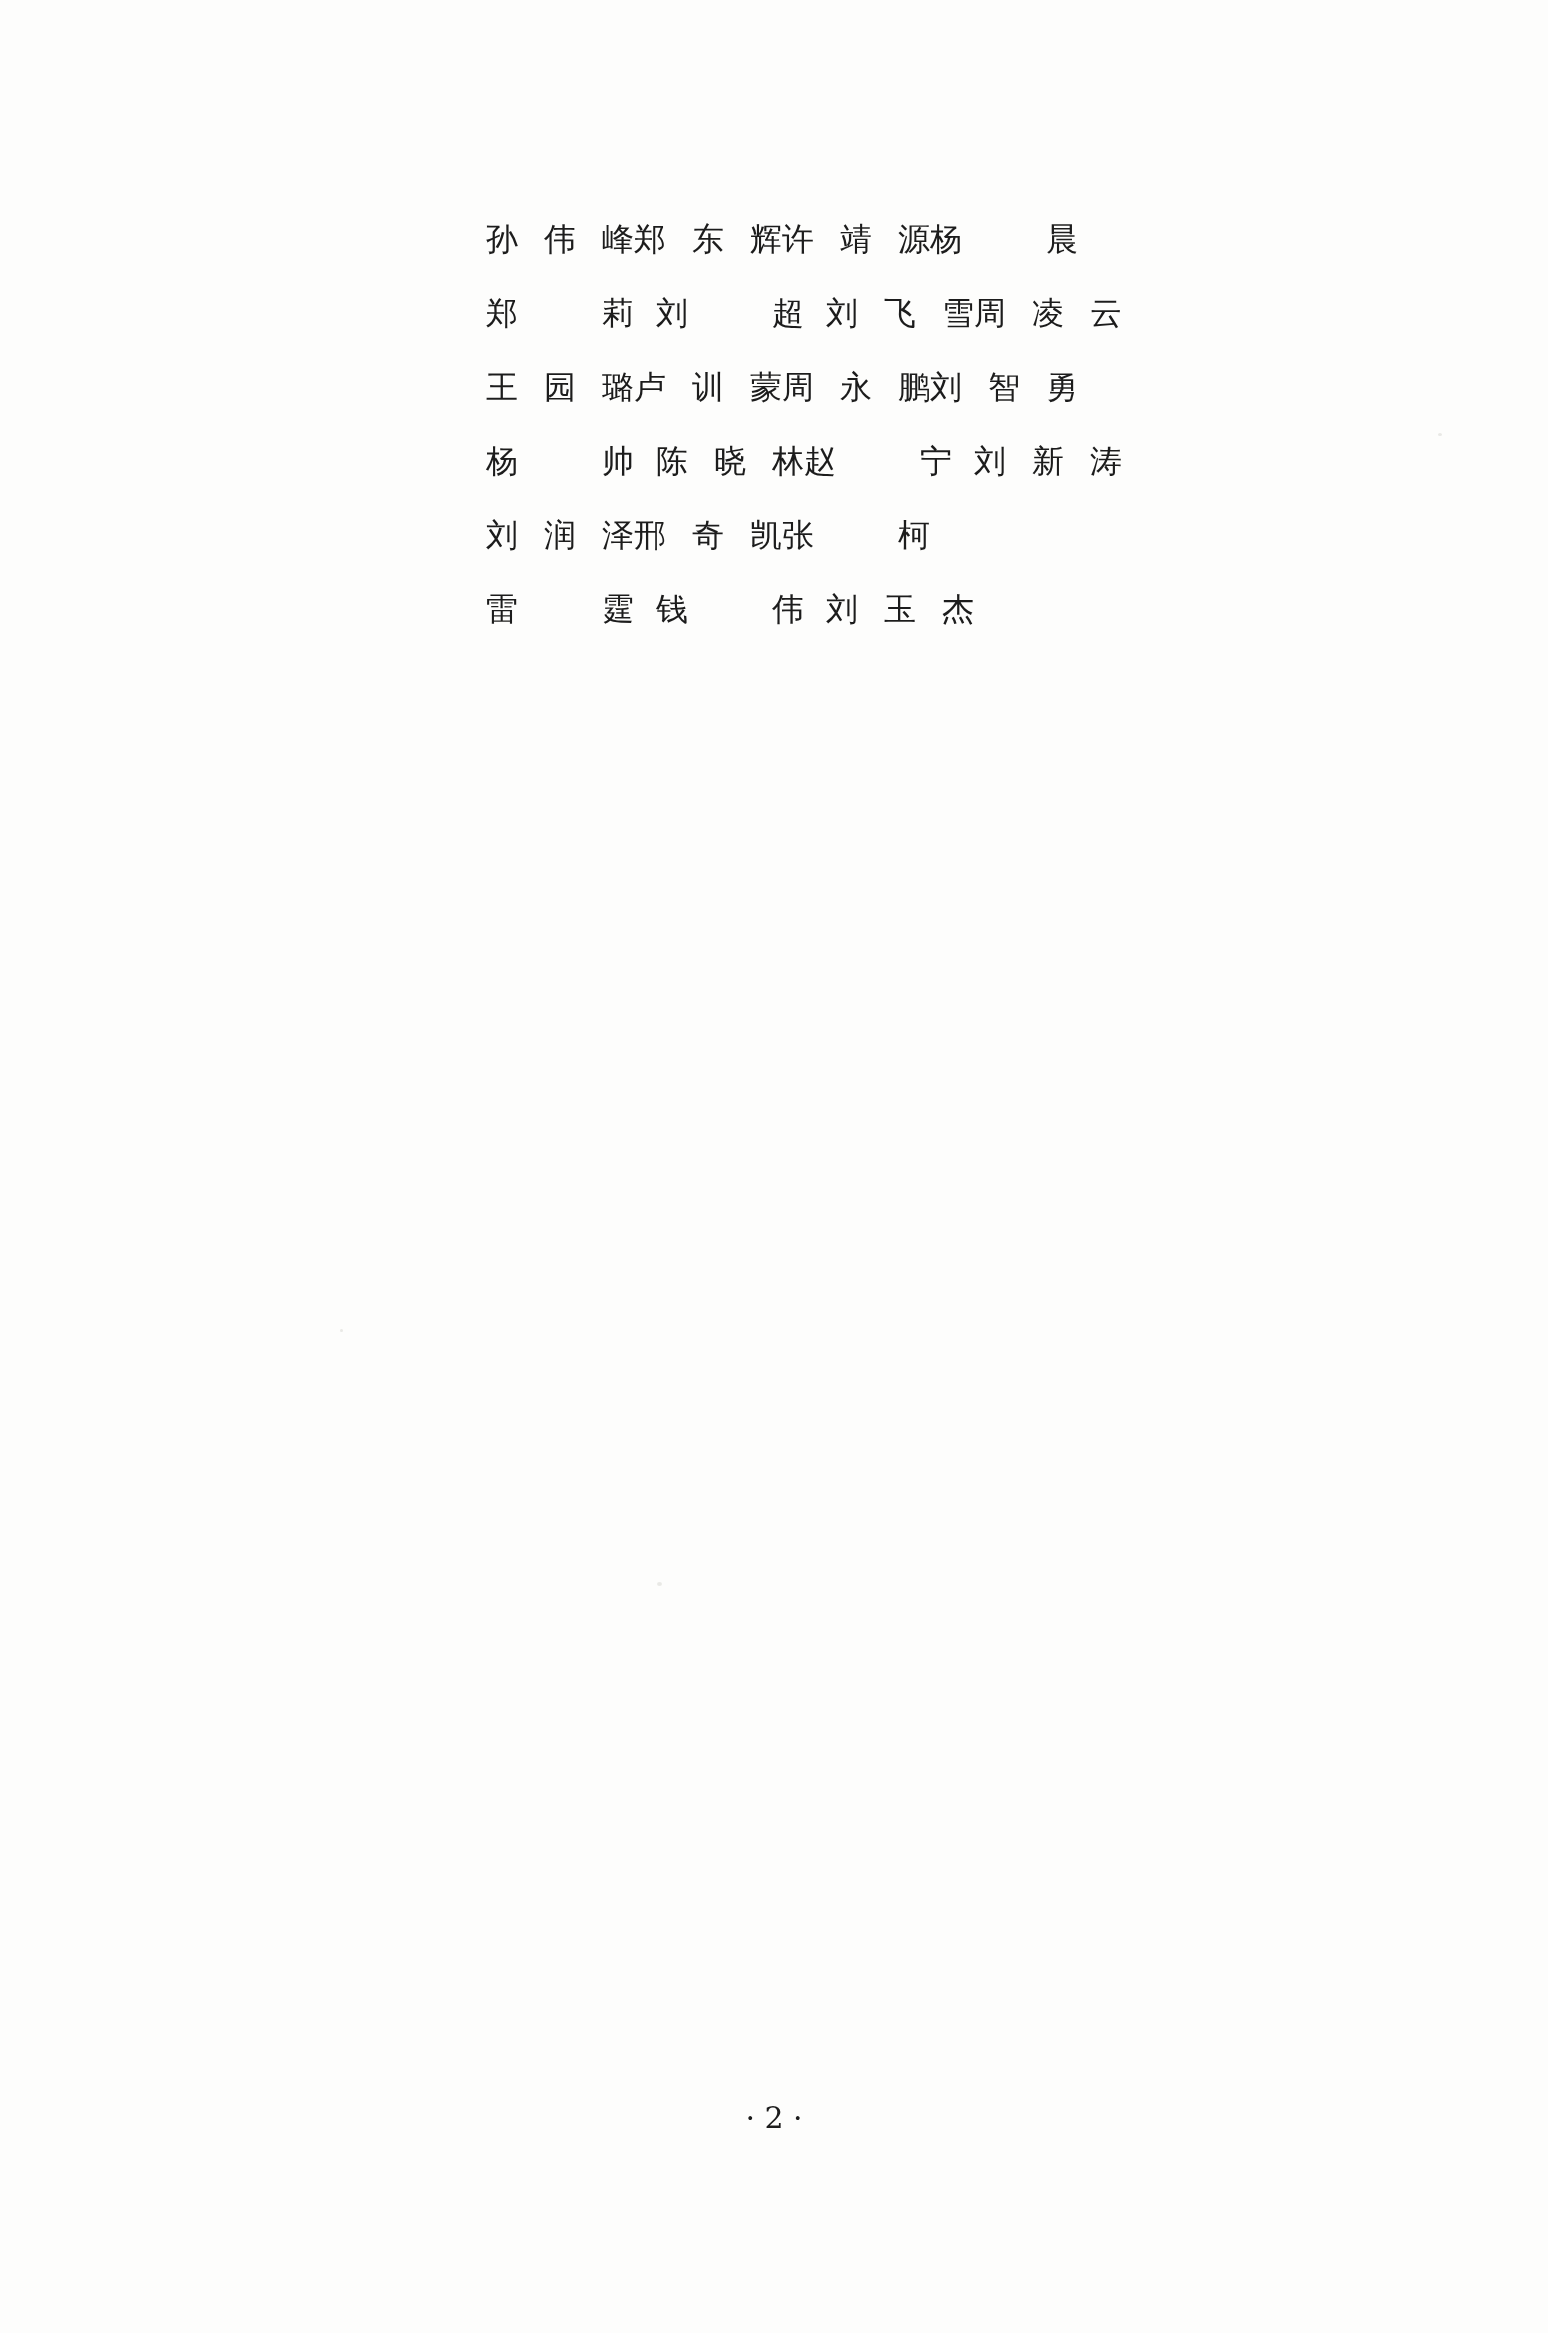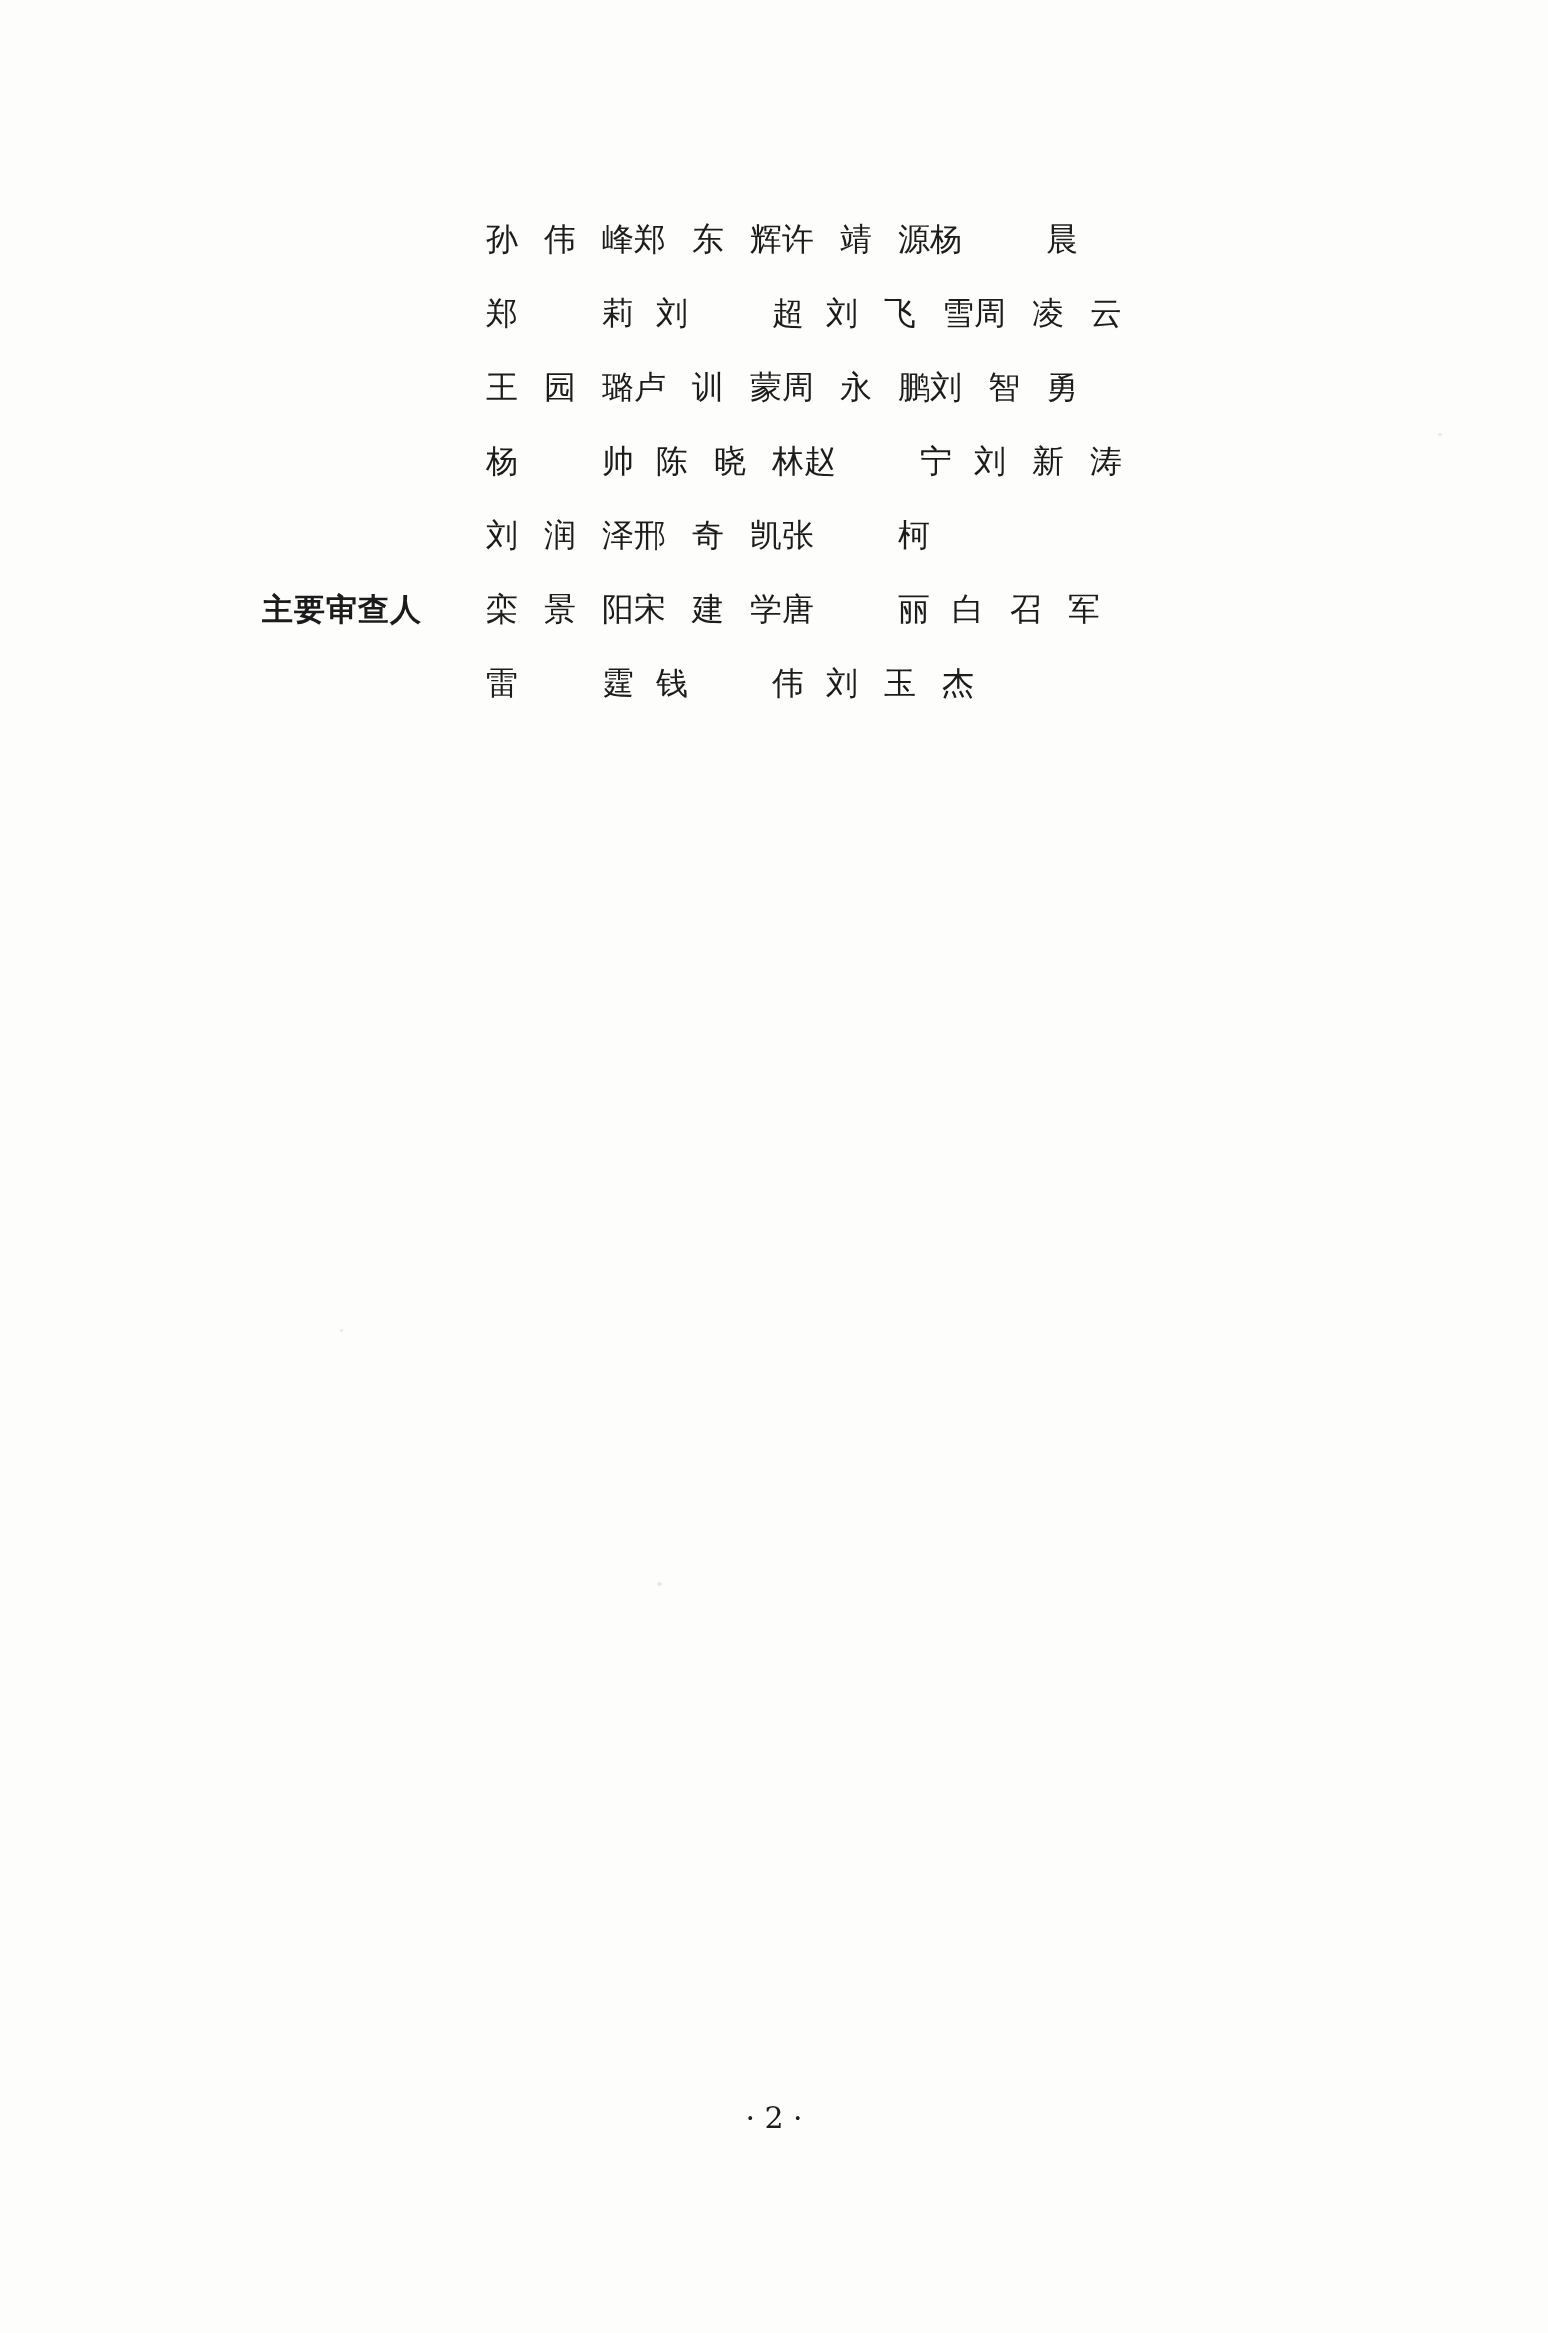--- a/index.html
+++ b/index.html
@@ -201,42 +201,20 @@
           <span class="ch">奇</span>
           <span class="ch">凯</span>
         </div>
         <div class="name-cell two">
           <span class="ch">张</span>
           <span class="ch">柯</span>
         </div>
         <div class="name-cell two"></div>
       </div>
       <div class="name-row">
-        <div class="row-label">主要审查人</div>
-        <div class="name-cell three">
-          <span class="ch">栾</span>
-          <span class="ch">景</span>
-          <span class="ch">阳</span>
-        </div>
-        <div class="name-cell three">
-          <span class="ch">宋</span>
-          <span class="ch">建</span>
-          <span class="ch">学</span>
-        </div>
-        <div class="name-cell two">
-          <span class="ch">唐</span>
-          <span class="ch">丽</span>
-        </div>
-        <div class="name-cell three">
-          <span class="ch">白</span>
-          <span class="ch">召</span>
-          <span class="ch">军</span>
-        </div>
-      </div>
-      <div class="name-row">
         <div class="row-label"></div>
         <div class="name-cell two">
           <span class="ch">雷</span>
           <span class="ch">霆</span>
         </div>
         <div class="name-cell two">
           <span class="ch">钱</span>
           <span class="ch">伟</span>
         </div>
         <div class="name-cell three">

